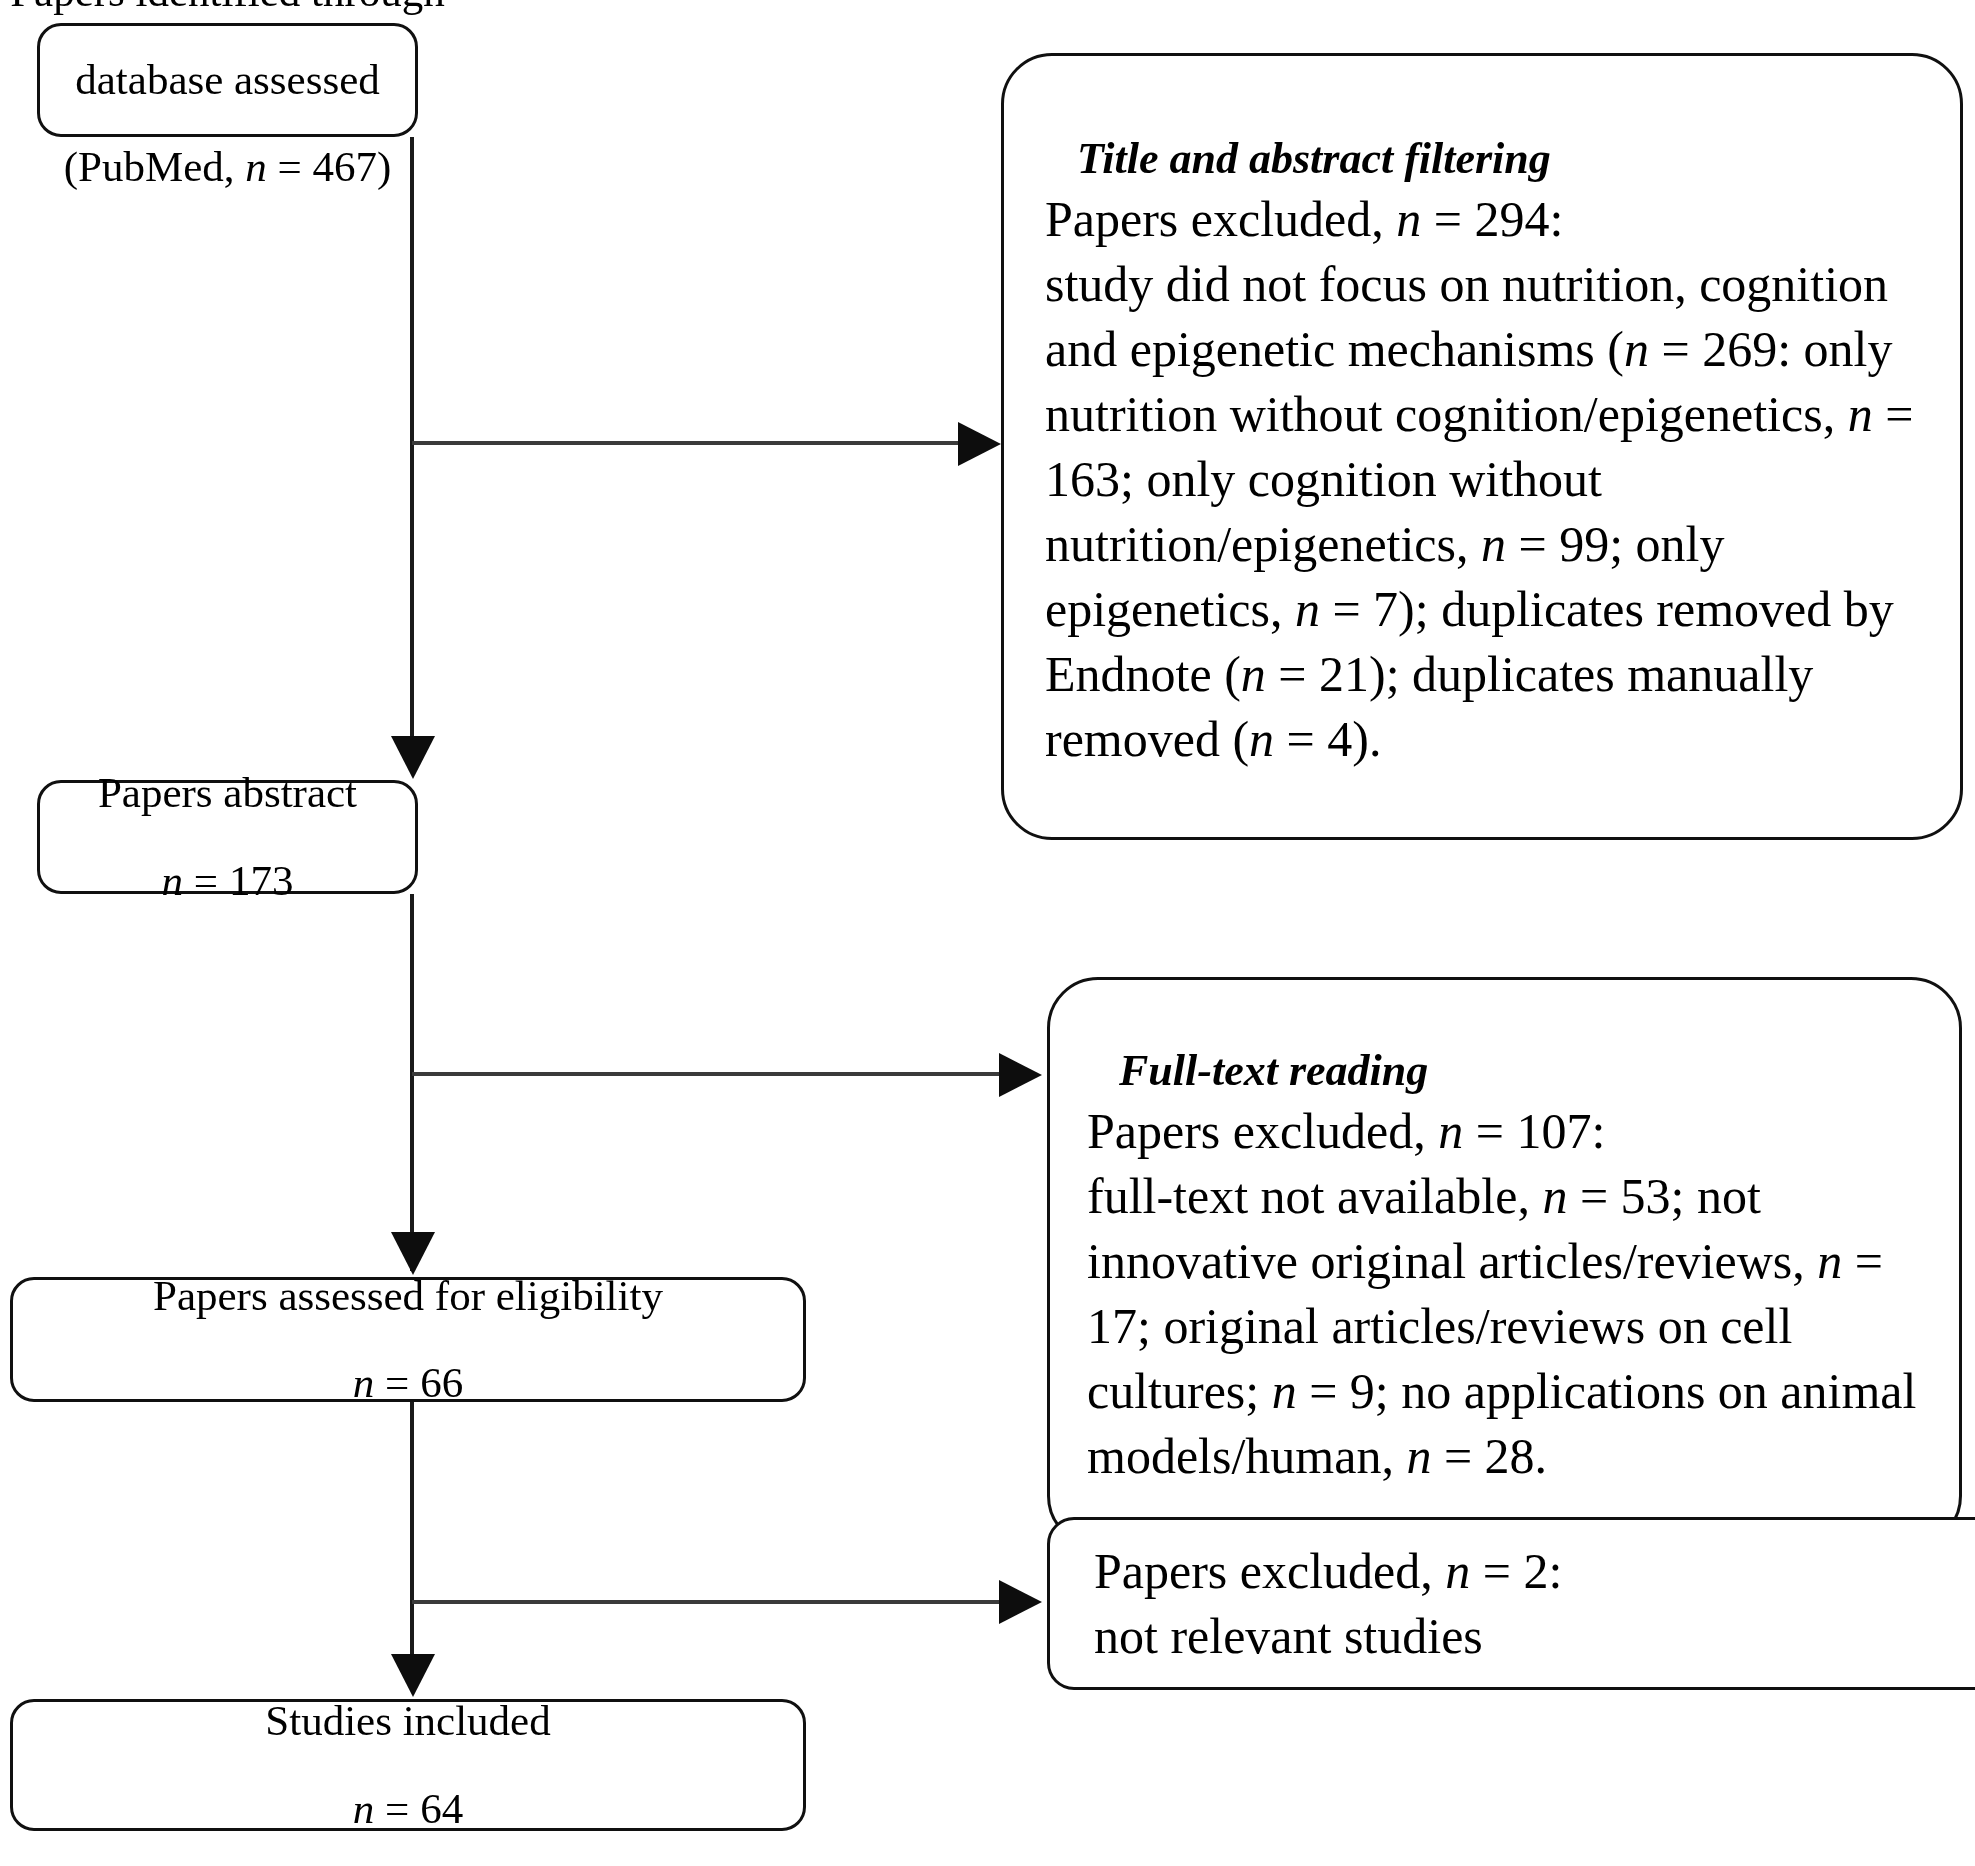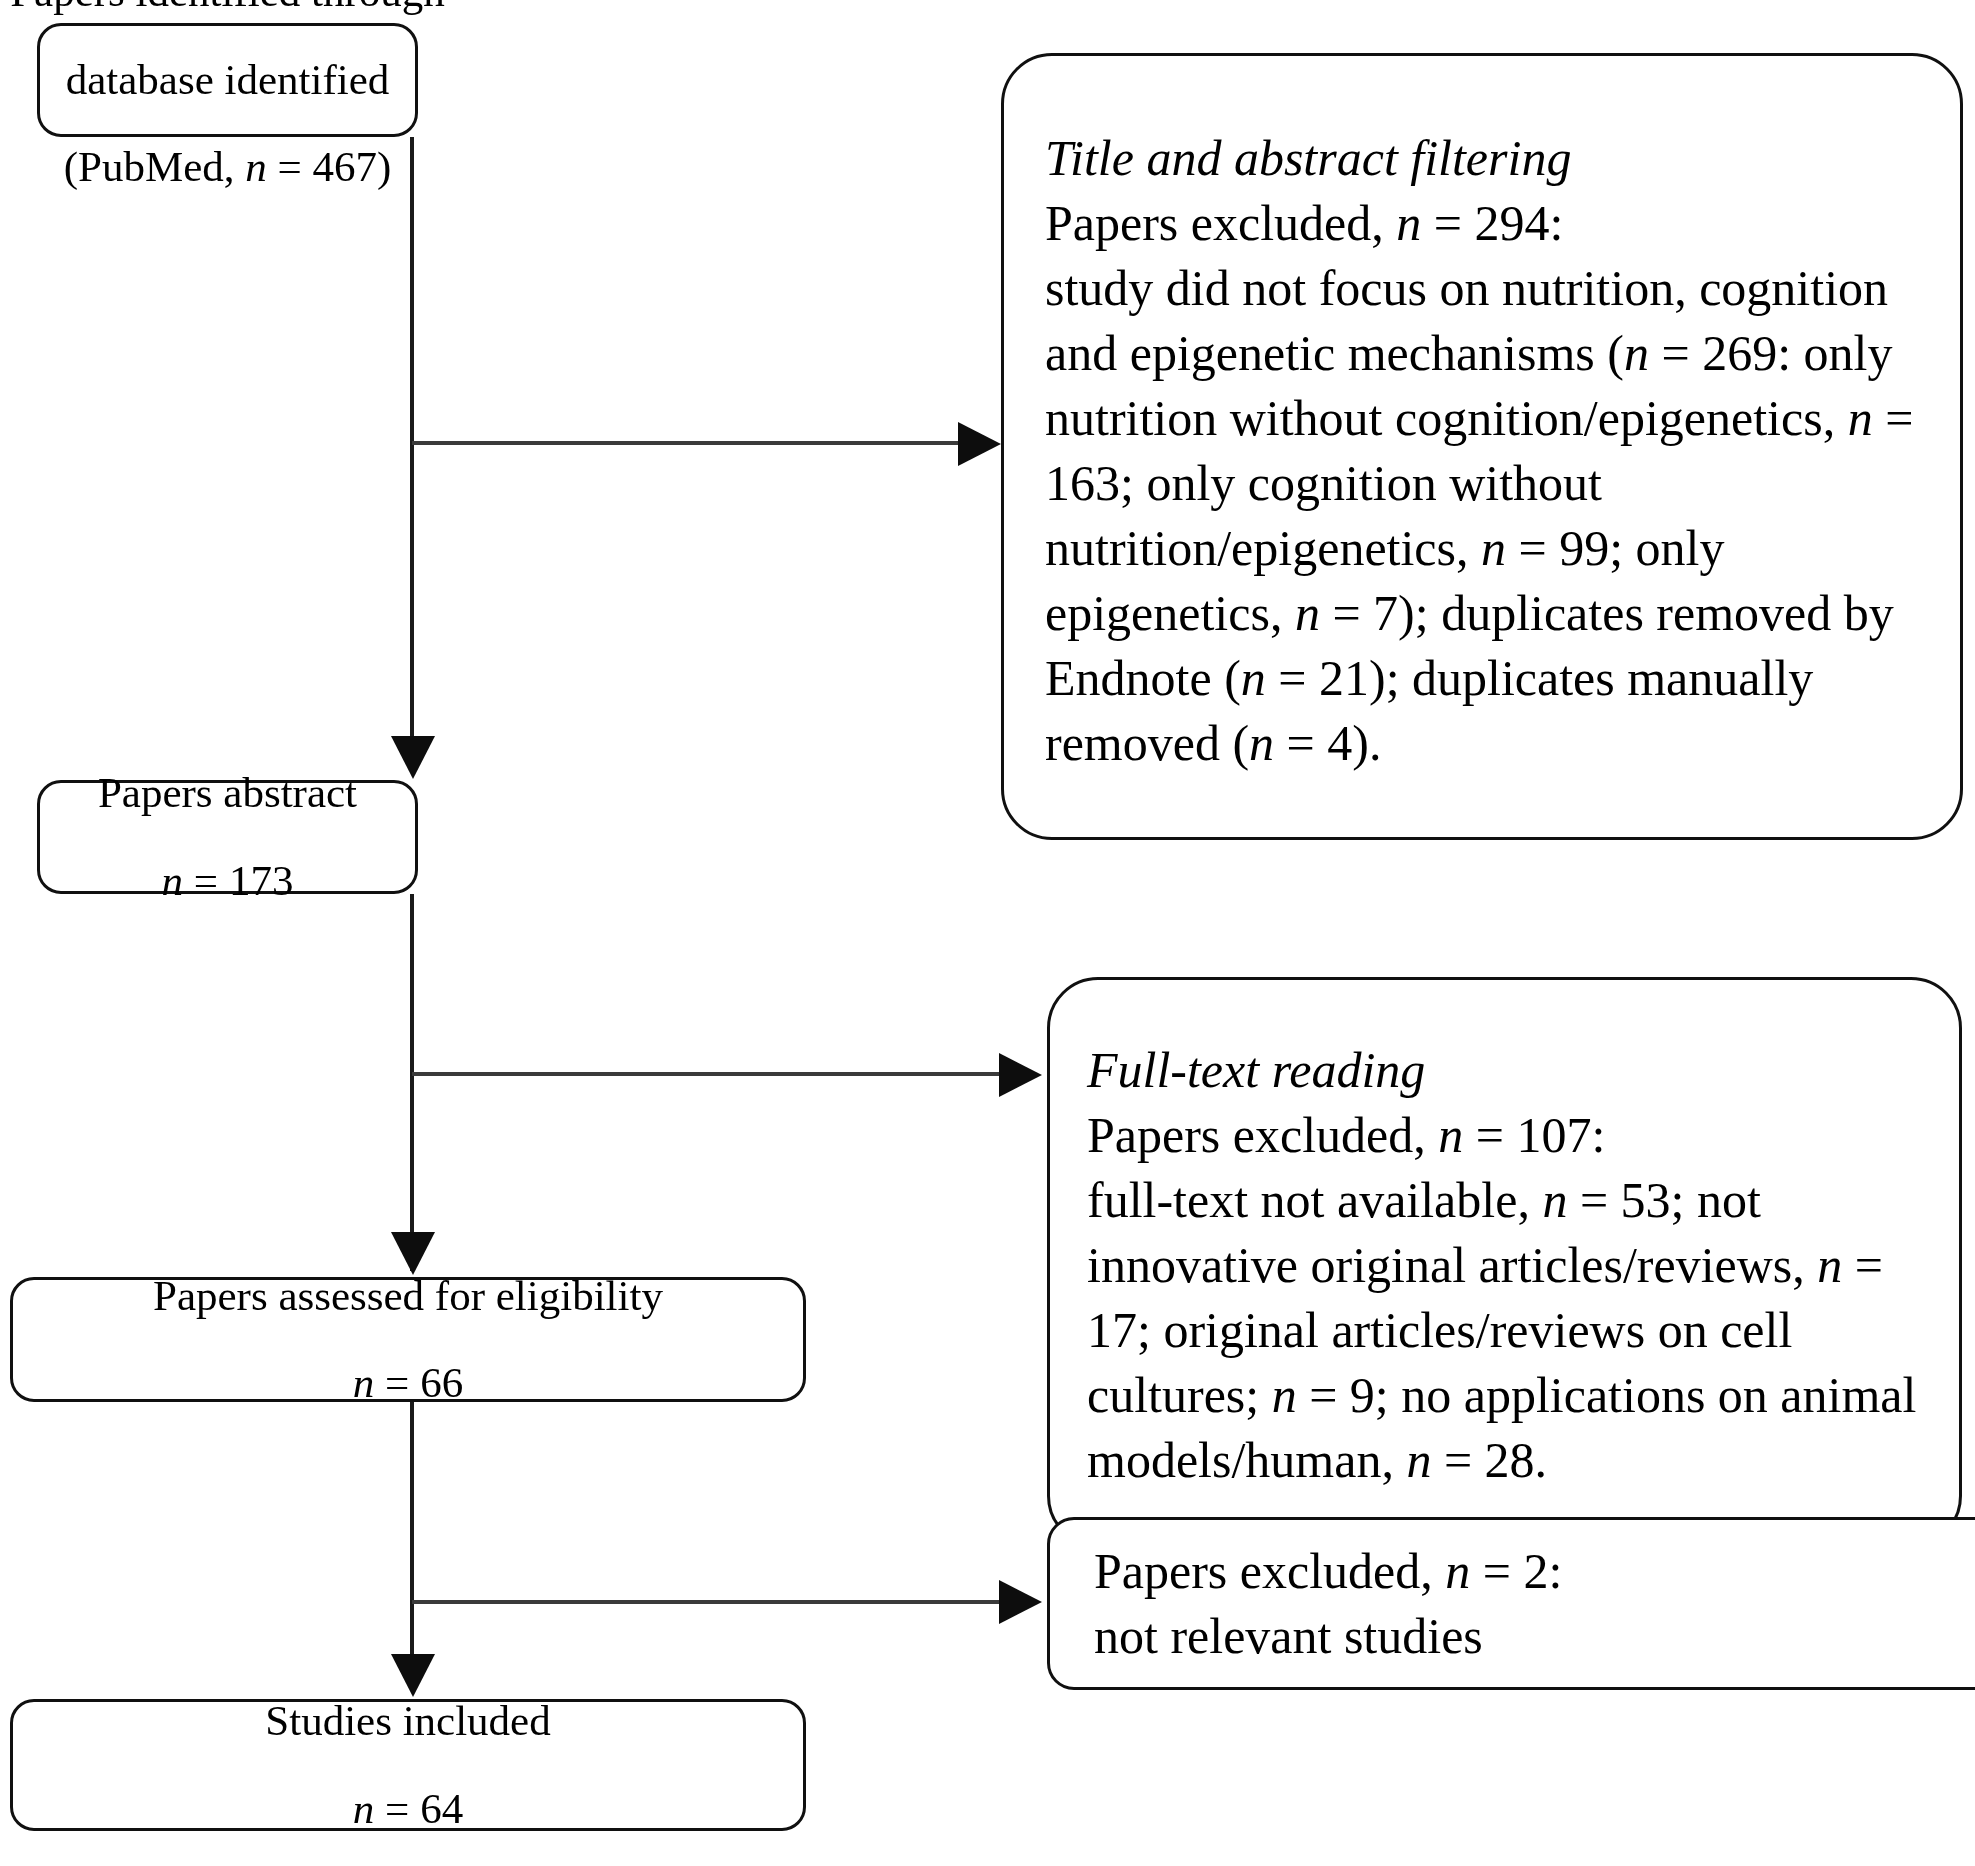--- a/index.html
+++ b/index.html
@@ -41,21 +41,21 @@
   .node-line {
     display: block;
     white-space: nowrap;
   }
   .node.left .node-line {
     white-space: normal;
   }
 
   .t-main   { font-size: 43px; line-height: 1.22; }
   .t-right  { font-size: 50px; line-height: 1.30; }
-  .t-head   { font-size: 50px; line-height: 1.30; font-weight: normal; font-style: italic; }
+  .t-head   { font-size: 44px; line-height: 1.30; font-weight: bold; font-style: italic; margin-left: 32px; }
   em.n      { font-style: italic; }
 
   
   .vline {
     position: absolute;
     width: 4.3px;
     background: #1a1a1a;
   }
   .hline {
     position: absolute;
@@ -79,21 +79,21 @@
     border-left: 43px solid #0d0d0d;
   }
 </style>
 </head>
 <body>
 
 <div id="canvas">
 
   <div class="node centered" style="left:37px; top:23px; width:381px; height:114px; border-radius:24px;">
     <span class="node-line t-main">Papers identified through</span>
-    <span class="node-line t-main">database identified</span>
+    <span class="node-line t-main">database assessed</span>
     <span class="node-line t-main">(PubMed,&nbsp;<em class="n">n</em>&nbsp;= <span>467</span>)</span>
   </div>
 
   <div class="node centered" style="left:37px; top:780px; width:381px; height:114px; border-radius:24px;">
     <span class="node-line t-main">Papers abstract</span>
     <span class="node-line t-main"><em class="n">n</em>&nbsp;= <span>173</span></span>
   </div>
 
   <div class="node centered" style="left:10px; top:1277px; width:796px; height:125px; border-radius:24px;">
     <span class="node-line t-main">Papers assessed for eligibility</span>

